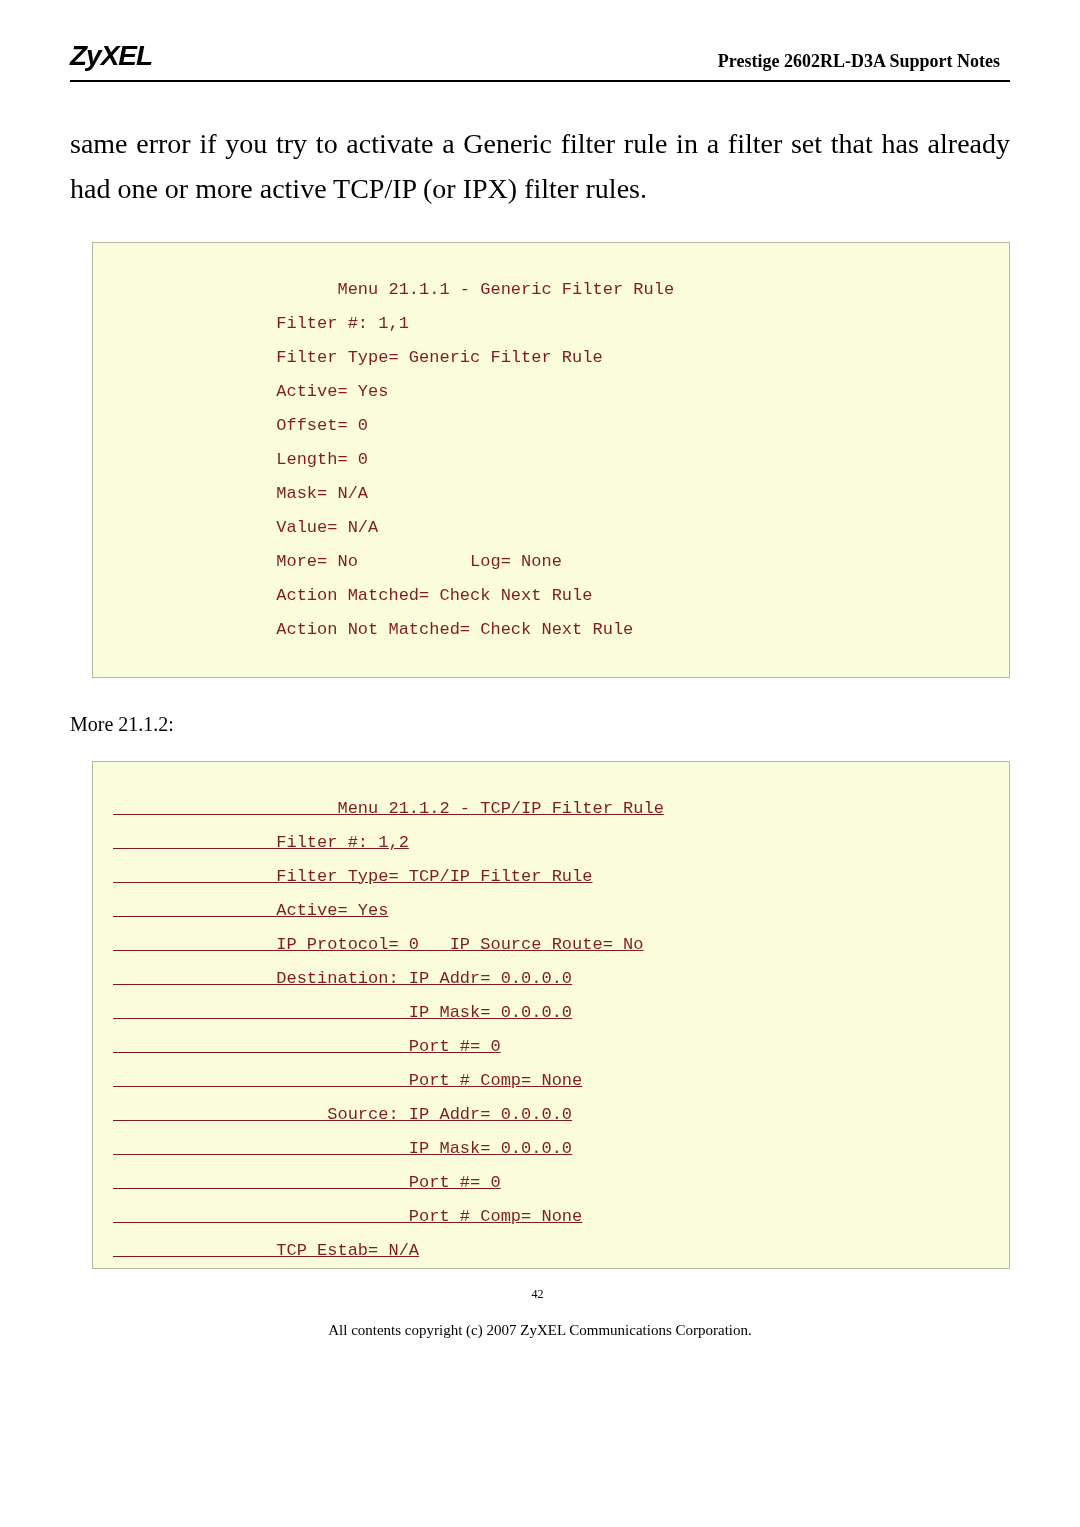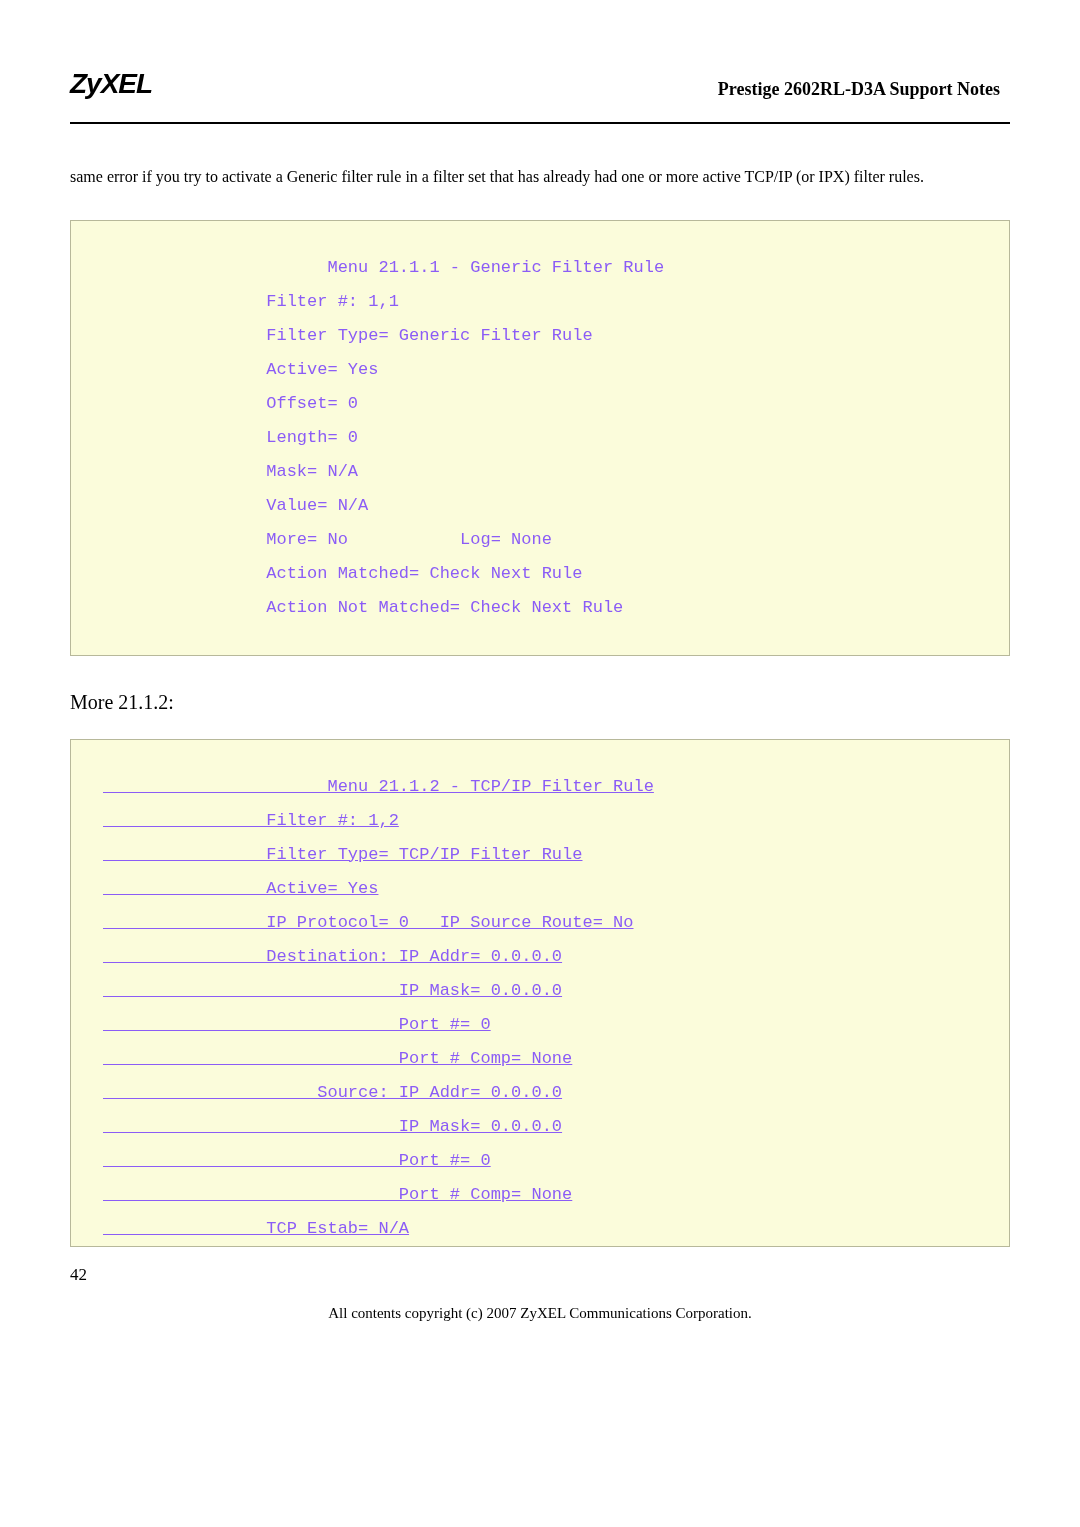--- a/index.html
+++ b/index.html
@@ -12,68 +12,68 @@
   }
   .page {
     padding: 40px 70px 30px 70px;
     box-sizing: border-box;
   }
   .header {
     display: flex;
     align-items: flex-end;
     justify-content: space-between;
     border-bottom: 2px solid #000;
-    padding-bottom: 22px;
+    padding-bottom: 8px;
     margin-bottom: 40px;
-    margin-top: 28px;
   }
   .logo {
     font-family: Arial, Helvetica, sans-serif;
     font-weight: 900;
     font-style: italic;
     font-size: 28px;
     letter-spacing: -1px;
   }
   .doc-title {
     font-family: "Times New Roman", Times, serif;
     font-weight: bold;
     font-size: 18px;
     padding-right: 10px;
   }
   .body-text {
-    font-size: 16px;
+    font-size: 28px;
     line-height: 1.6;
     text-align: justify;
     margin: 0 0 30px 0;
   }
   .menu-label {
     font-size: 20px;
     margin: 10px 0 25px 0;
   }
   .code-box {
     background: #fbfcdb;
     border: 1px solid #b7b89a;
-    padding: 30px 20px 30px 32px;
+    padding: 30px 20px 30px 20px;
     font-family: "Courier New", Courier, monospace;
     font-size: 17px;
-    color: #8b5cf6;
+    color: #7f1d1d;
     line-height: 2.0;
     white-space: pre;
     overflow: hidden;
     margin-bottom: 35px;
+    margin-left: 22px;
   }
   .footer {
     text-align: center;
     font-family: "Times New Roman", Times, serif;
     font-size: 15px;
     margin-top: 20px;
   }
   .page-num {
-    text-align: left;
-    font-size: 17px;
+    text-align: center;
+    font-size: 12px;
     margin-top: 18px;
     padding-right: 5px;
   }
 </style>
 </head>
 <body>
 
 <div class="page">
 
   <div class="header">

